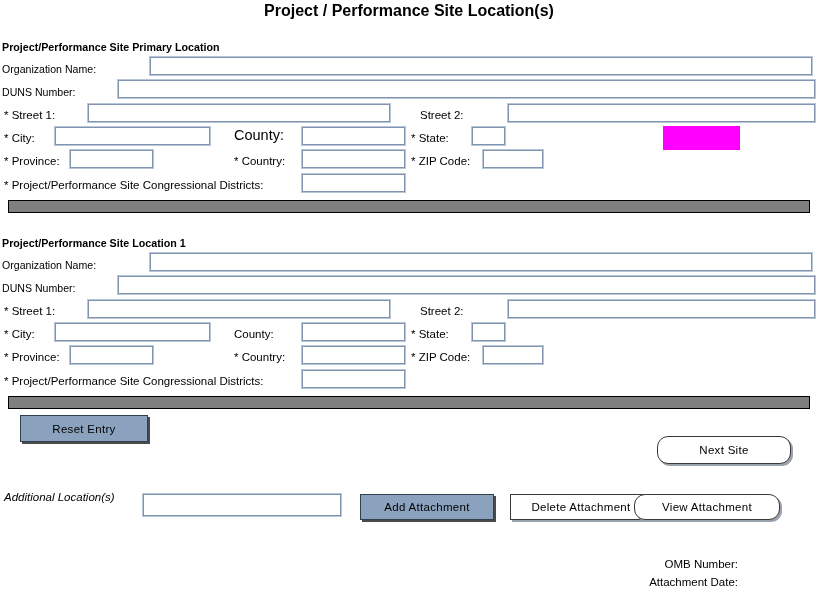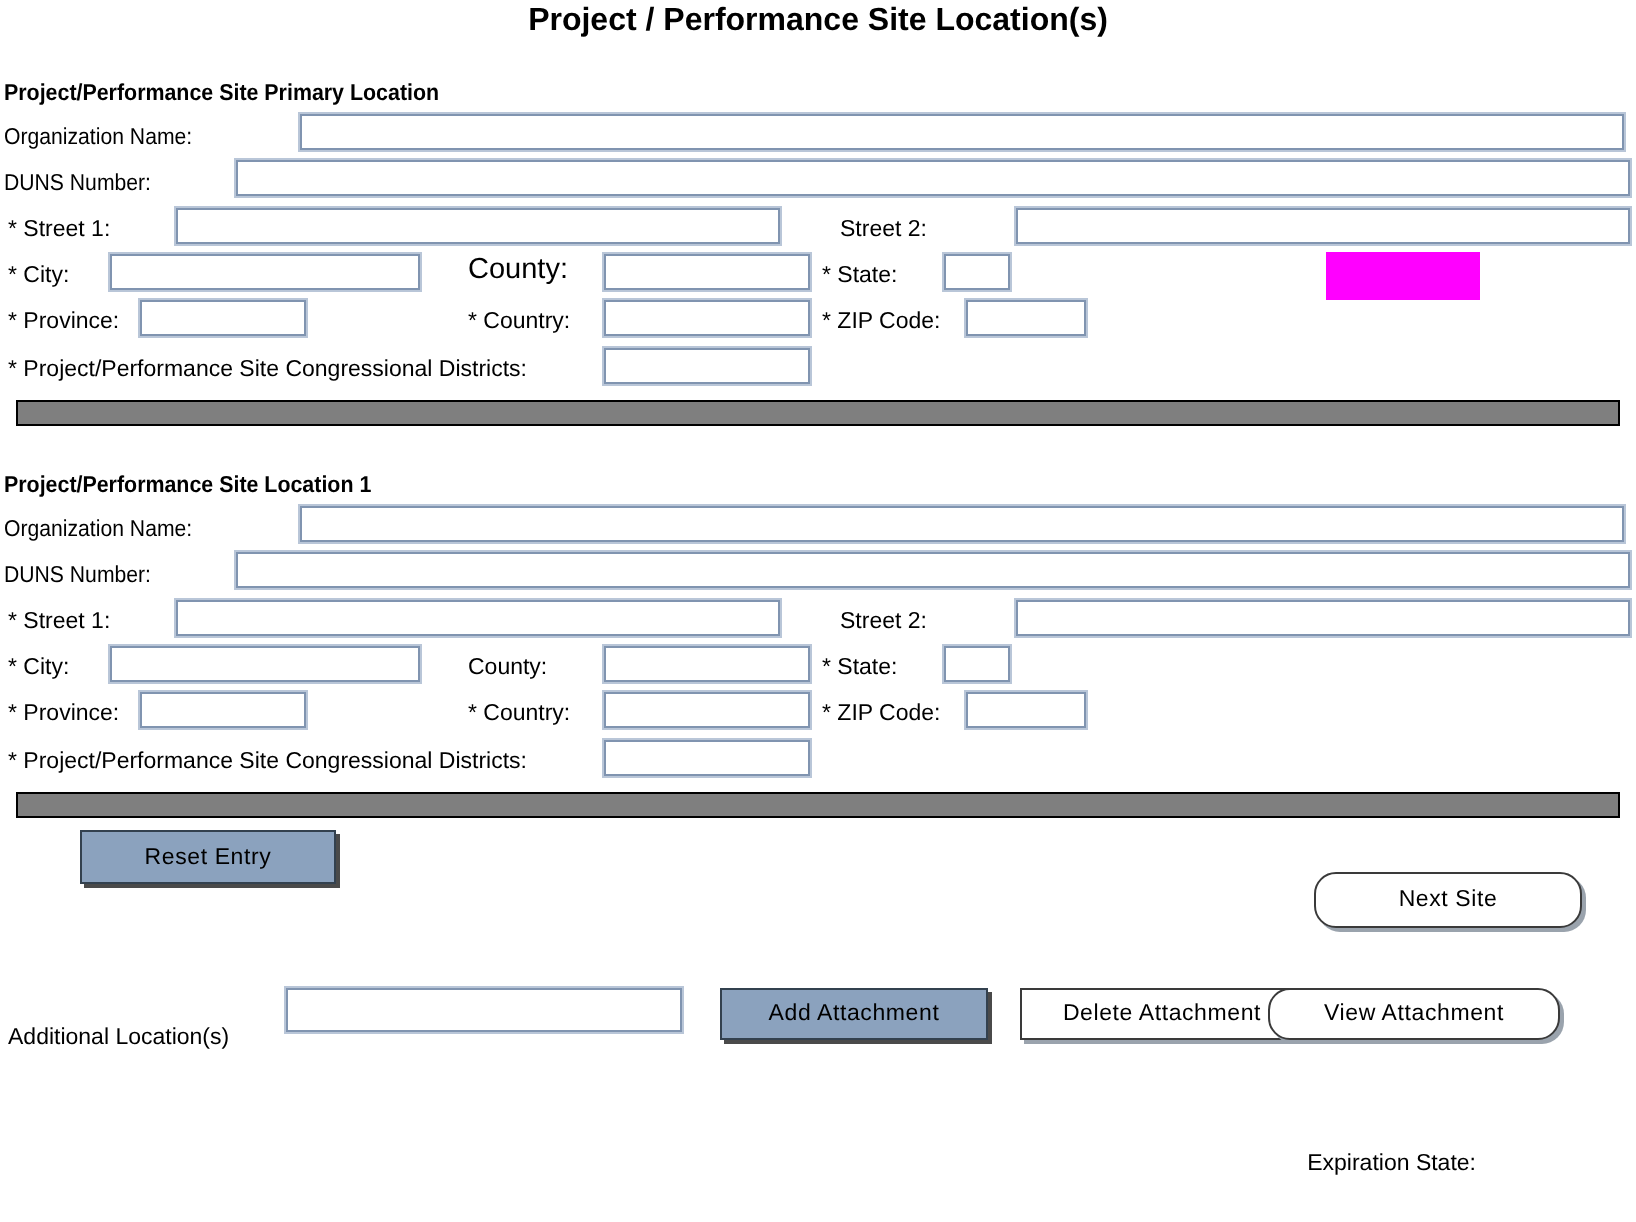--- a/index.html
+++ b/index.html
@@ -201,28 +201,29 @@
   <input class="fld" type="text" style="left: 302px; top: 346px; width: 103px; height: 18px;" value="">
 
   <div class="lbl" style="left:411px; top:350px;">* ZIP Code:</div>
   <input class="fld" type="text" style="left: 483px; top: 346px; width: 60px; height: 18px;" value="">
 
   <div class="lbl" style="left:4px; top:374px;">* Project/Performance Site Congressional Districts:</div>
   <input class="fld" type="text" style="left: 302px; top: 370px; width: 103px; height: 18px;" value="">
 
   <div class="sep-bar" style="left:8px; top:396px; width:802px; height:13px;"></div>
 
-  <div class="btn btn-filled" style="left:20px; top:415px; width:128px; height:27px;margin-left:20px;">Reset Entry</div>
+  <div class="btn btn-filled" style="left:20px; top:415px; width:128px; height:27px;">Reset Entry</div>
 
   <div class="btn btn-plain" style="left:657px; top:436px; width:134px; height:28px;border-radius:11px;">Next Site</div>
 
-  <div class="lbl" style="left:4px; top:512px;">Additional Location(s)</div>
+  <div class="lbl" style="left:4px; top:490px;font-style:italic;">Additional Location(s)</div>
   <input class="fld" type="text" style="left: 143px; top: 494px; width: 198px; height: 22px;" value="">
 
   <div class="btn btn-plain" style="left:510px; top:494px; width:142px; height:26px;">Delete Attachment</div>
 
   <div class="btn btn-filled" style="left:360px; top:494px; width:134px; height:26px;">Add Attachment</div>
 
   <div class="btn btn-plain" style="left:634px; top:494px; width:146px; height:26px;border-radius:11px;">View  Attachment</div>
 
-  <div class="footer-line" style="left:478px; top:576px; width:260px;">Expiration State:</div>
+  <div class="footer-line" style="left:478px; top:558px; width:260px;">OMB Number:</div>
+  <div class="footer-line" style="left:478px; top:576px; width:260px;">Attachment Date:</div>
 
 </div>
 
 </body></html>

